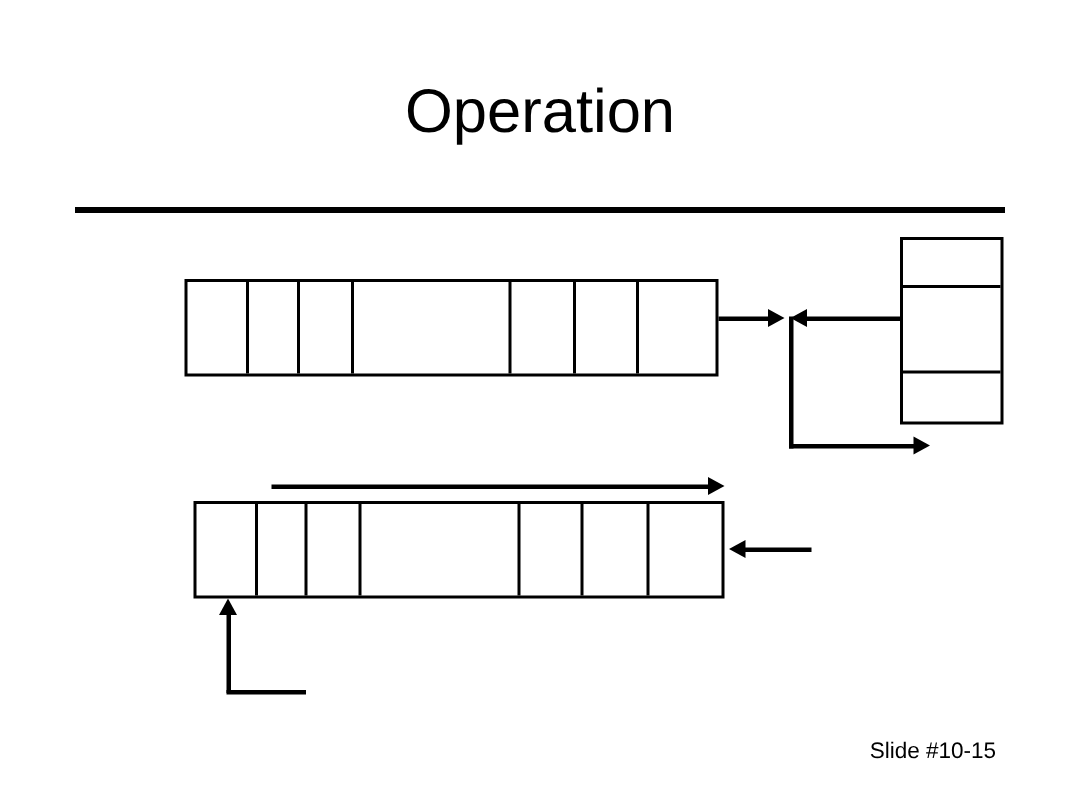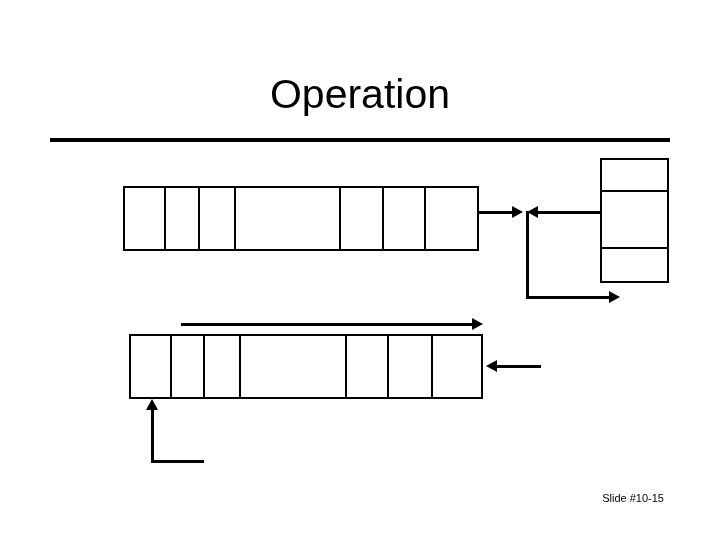--- a/index.html
+++ b/index.html
@@ -15,21 +15,21 @@
     position: relative;
     width: 720px;
     height: 540px;
     background: #ffffff;
     overflow: hidden;
   }
   
   #slide-title {
     position: absolute;
     left: 0;
-    top: 70px;
+    top: 50px;
     width: 720px;
     text-align: center;
     font-family: "Liberation Sans", sans-serif;
     font-size: 41px;
     font-weight: 400;
     line-height: 48px;
     color: #000000;
     letter-spacing: 0px;
     white-space: pre;
   }
@@ -95,21 +95,21 @@
     border-left: 6px solid transparent;
     border-right: 6px solid transparent;
     border-bottom: 11px solid #000000;
   }
   
   #slide-number {
     position: absolute;
     right: 56px;
     top: 492px;
     font-family: "Liberation Sans", sans-serif;
-    font-size: 11px;
+    font-size: 15px;
     color: #000000;
     white-space: pre;
   }
 </style>
 </head>
 <body>
 
 <div id="slide">
 
   <div id="slide-title">Operation</div>

